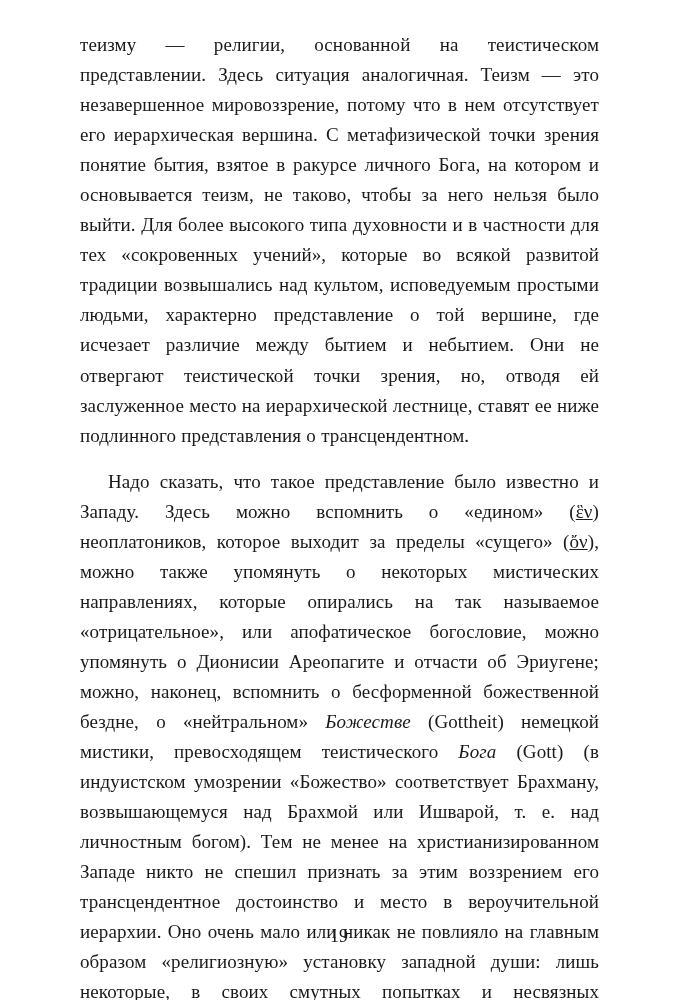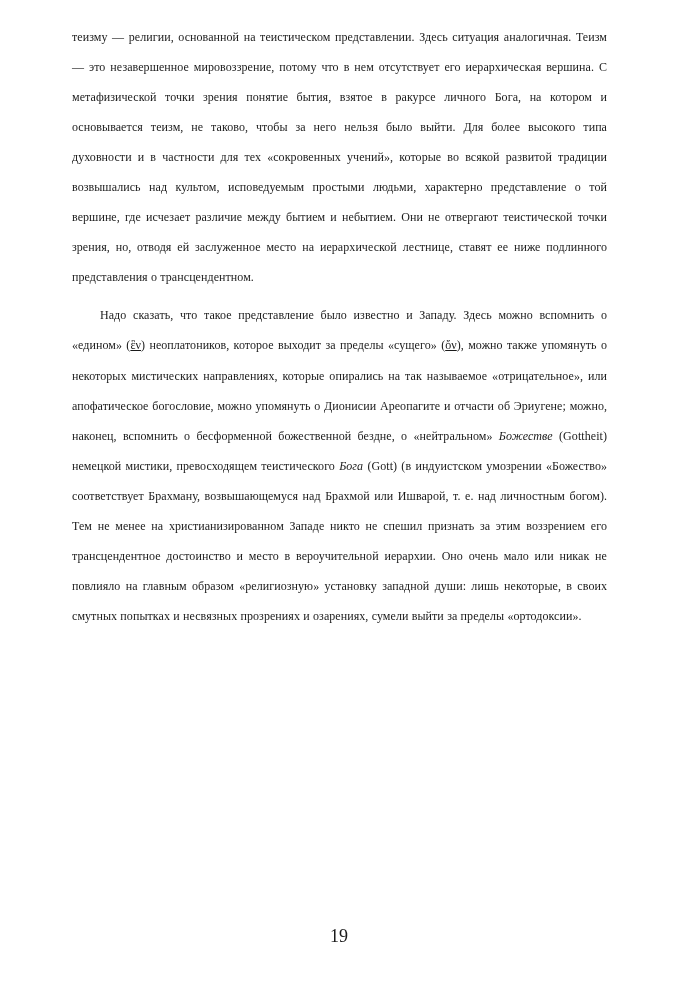--- a/index.html
+++ b/index.html
@@ -19,23 +19,23 @@
     overflow: hidden;
     box-sizing: border-box;
   }
   #text-column {
     position: absolute;
     left: 64px;
     top: 14px;
     width: 551px;
   }
   p.body-paragraph {
-    margin: 8px;
+    margin: 16px;
     padding: 0;
-    font-size: 12px;
+    font-size: 19px;
     line-height: 30.05px;
     text-align: justify;
     text-justify: inter-word;
     word-spacing: 0.02em;
     letter-spacing: 0.005em;
     -webkit-hyphens: none;
     hyphens: none;
   }
   p.body-paragraph + p.body-paragraph {
     text-indent: 28px;

